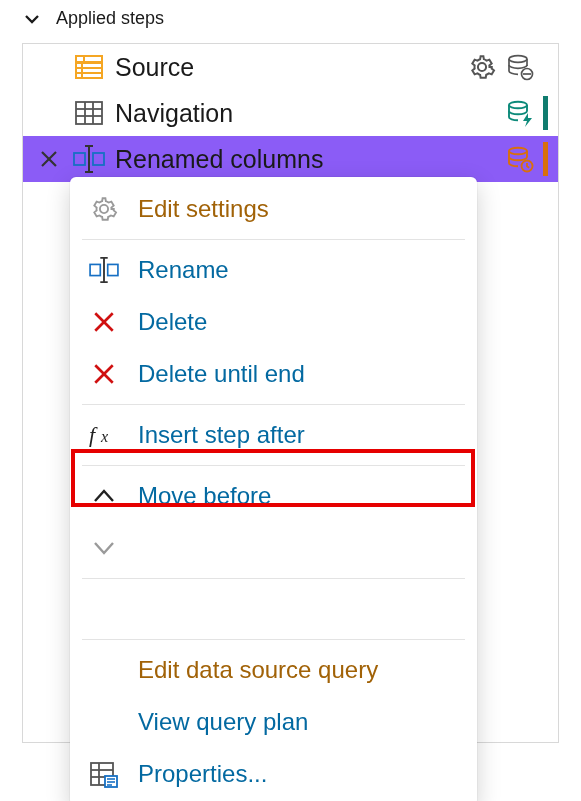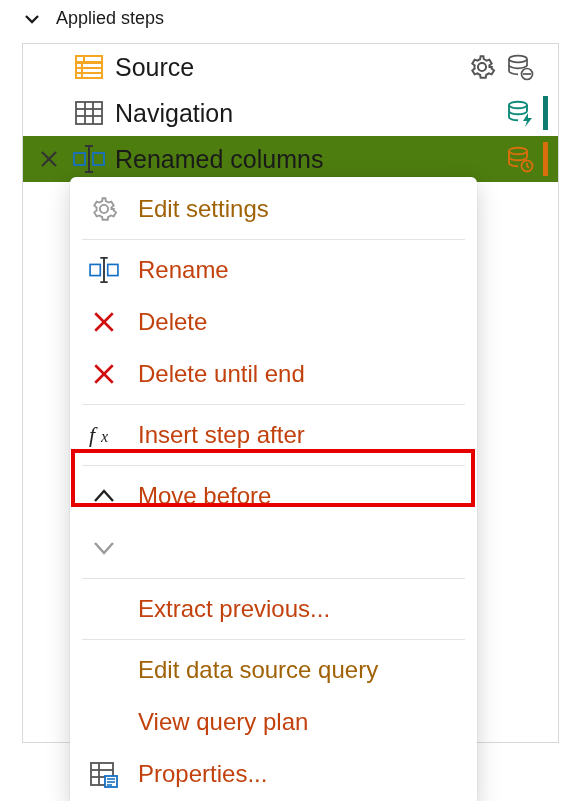--- a/index.html
+++ b/index.html
@@ -27,21 +27,21 @@
       margin: 6px 22px 0 22px;
       position: relative;
     }
     .step-row {
       display: flex;
       align-items: center;
       padding: 6px 10px 6px 12px;
       gap: 10px;
       position: relative;
     }
-    .step-row.selected { background: #4d7c0f; }
+    .step-row.selected { background: #8b5cf6; }
     .x-slot { width: 28px; display:flex; align-items:center; justify-content:center; }
     .step-icon {
       width: 32px; height: 32px; display:flex; align-items:center; justify-content:center;
     }
     .step-label { flex: 1; font-size: 25px; }
     .right-icons { display:flex; align-items:center; gap:8px; }
     .right-icon { width:30px; height:30px; display:flex; align-items:center; justify-content:center; }
     .edge-bar { width:5px; height:34px; }
     .edge-teal { background:#107c6f; }
     .edge-orange { background:#d96f0c; }
@@ -55,21 +55,21 @@
       background: #fff;
       border-radius: 6px;
       box-shadow: 0 8px 24px rgba(0,0,0,0.18), 0 0 0 1px rgba(0,0,0,0.03);
       padding: 6px 0;
     }
     .menu-item {
       display:flex; align-items:center;
       padding: 10px 18px;
       gap: 18px;
       font-size: 24px;
-      color:#c2410c;
+      color:#0369a1;
       white-space: nowrap;
     }
     .menu-item .mi-icon { width:32px; height:32px; display:flex; align-items:center; justify-content:center; }
     .menu-item.disabled { color:#a16207; }
     .menu-sep { height:1px; background:#e3e3e3; margin:4px 12px; }
     .highlight-box {
       position:absolute;
       border: 4px solid #e60000;
       pointer-events:none;
     }
@@ -259,21 +259,20 @@
       <svg width="26" height="20" viewBox="0 0 26 20">
           <polyline points="4,5 13,15 22,5" fill="none" stroke="#9a9a9a" stroke-width="2.4"></polyline>
         </svg>
     </span>
   </div>
 
   <div class="menu-sep"></div>
 
   <div class="menu-item">
     <span class="mi-icon"></span>
-    <span>Extract previous...</span>
   </div>
 
   <div class="menu-sep"></div>
 
   <div class="menu-item disabled">
     <span class="mi-icon"></span>
     <span>Edit data source query</span>
   </div>
 
   <div class="menu-item">

